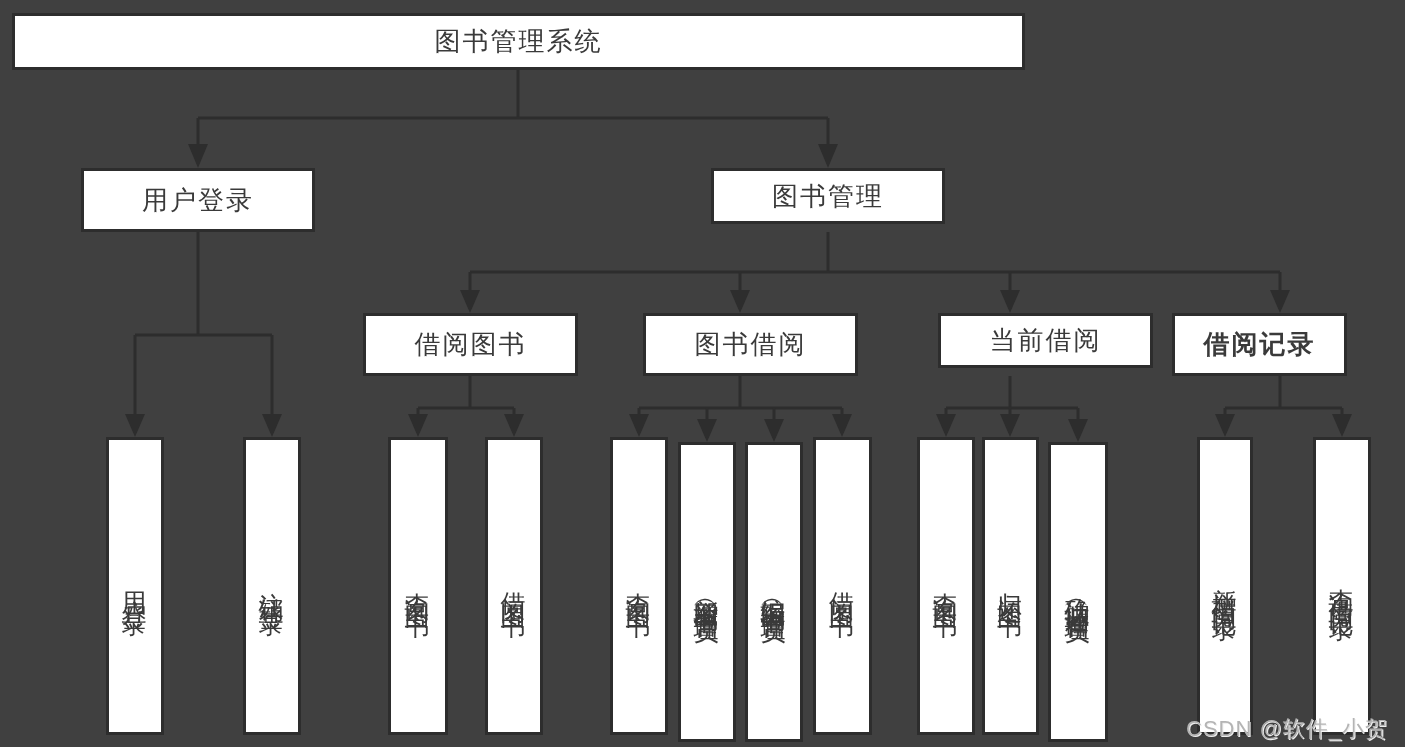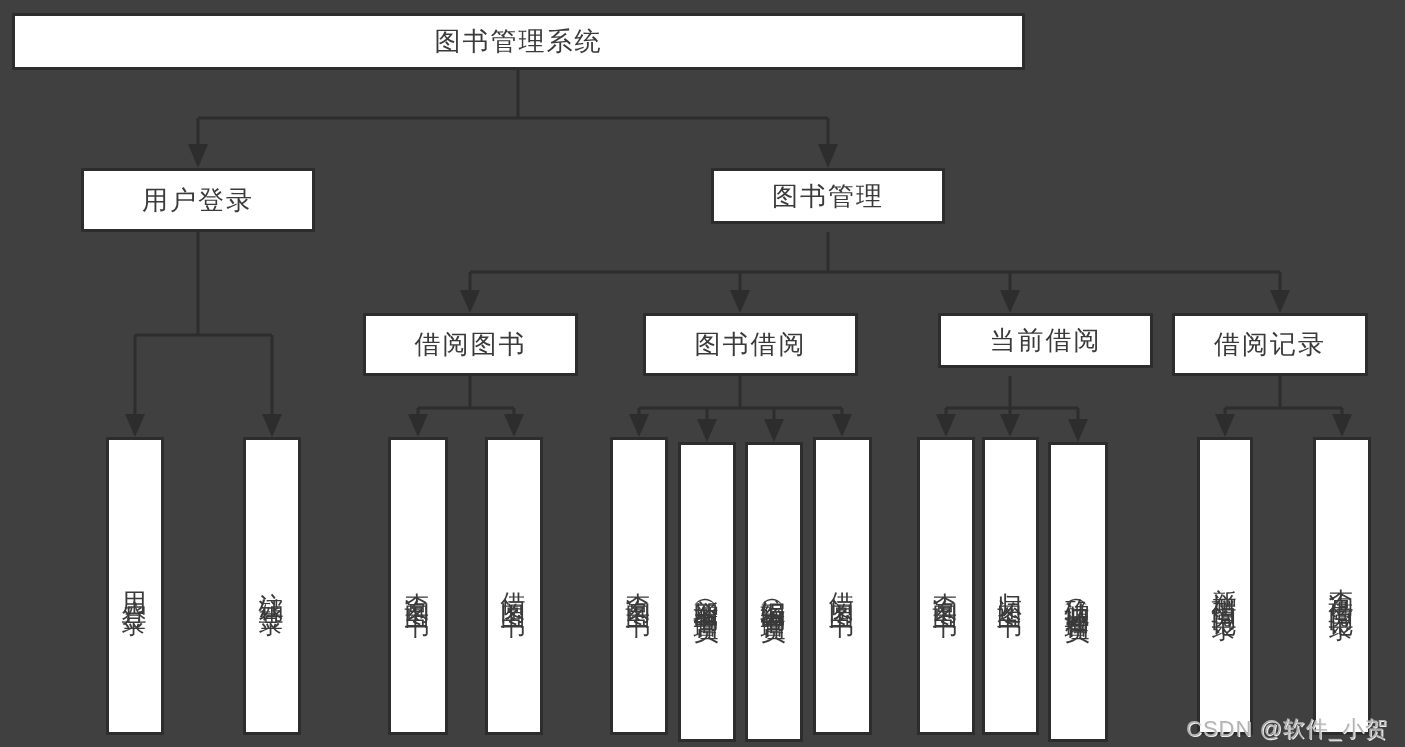--- a/index.html
+++ b/index.html
@@ -100,21 +100,21 @@
 
   <div class="box" style="left:81px;top:168px;width:234px;height:64px;">用户登录</div>
   <div class="box" style="left:711px;top:168px;width:234px;height:56px;">图书管理</div>
 
   <div class="box vbox" style="left:106px;top:437px;width:58px;height:298px;">用户登录</div>
   <div class="box vbox" style="left:243px;top:437px;width:58px;height:298px;">注销登录</div>
 
   <div class="box" style="left:363px;top:313px;width:215px;height:63px;">借阅图书</div>
   <div class="box" style="left:643px;top:313px;width:215px;height:63px;">图书借阅</div>
   <div class="box" style="left:903px;top:313px;width:215px;height:55px;margin-left:35px;">当前借阅</div>
-  <div class="box" style="left:1172px;top:313px;width:196px;height:63px;">借阅记录</div>
+  <div class="box" style="left:1172px;top:313px;width:175px;height:63px;font-weight:bold;">借阅记录</div>
 
   <div class="box vbox" style="left:388px;top:437px;width:60px;height:298px;">查询图书</div>
   <div class="box vbox" style="left:485px;top:437px;width:58px;height:298px;">借阅图书</div>
 
   <div class="box vbox" style="left:610px;top:437px;width:58px;height:298px;">查询图书</div>
   <div class="box vbox ls9" style="left:678px;top:442px;width:58px;height:300px;">新增图书（管理员）</div>
   <div class="box vbox ls9" style="left:745px;top:442px;width:58px;height:300px;">编辑图书（管理员）</div>
   <div class="box vbox" style="left:813px;top:437px;width:59px;height:298px;">借阅图书</div>
 
   <div class="box vbox" style="left:917px;top:437px;width:58px;height:298px;">查询图书</div>

